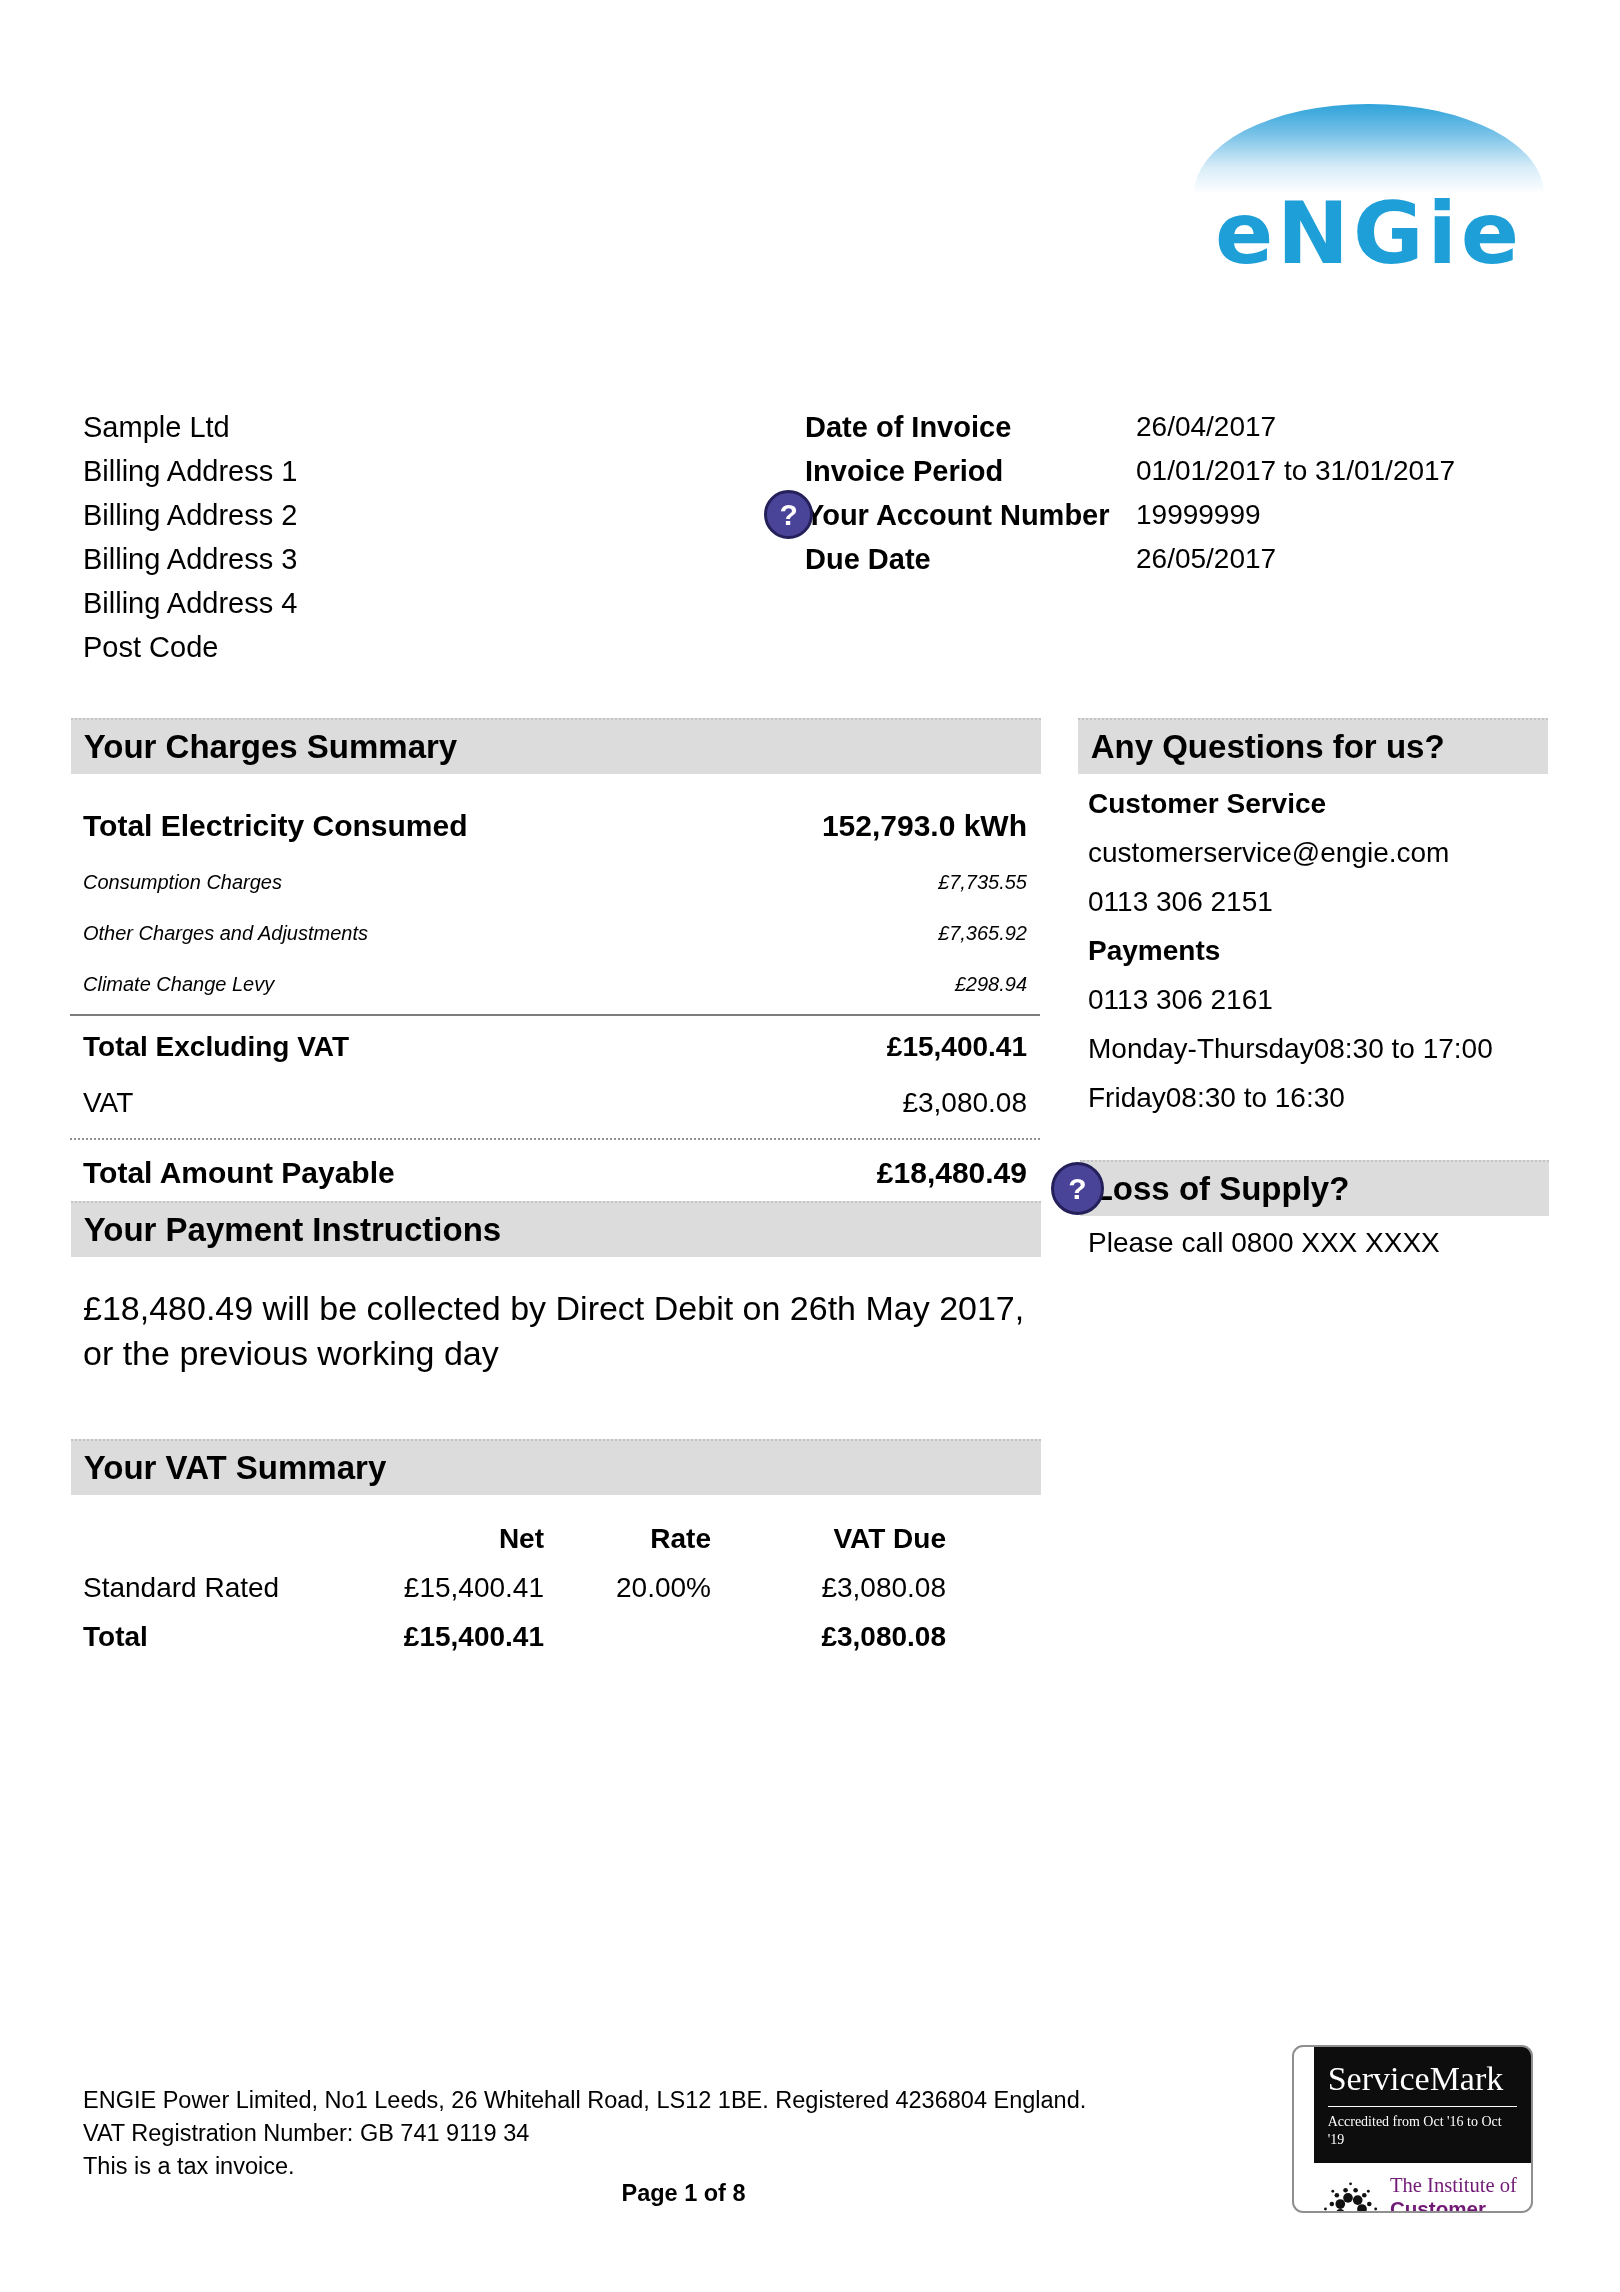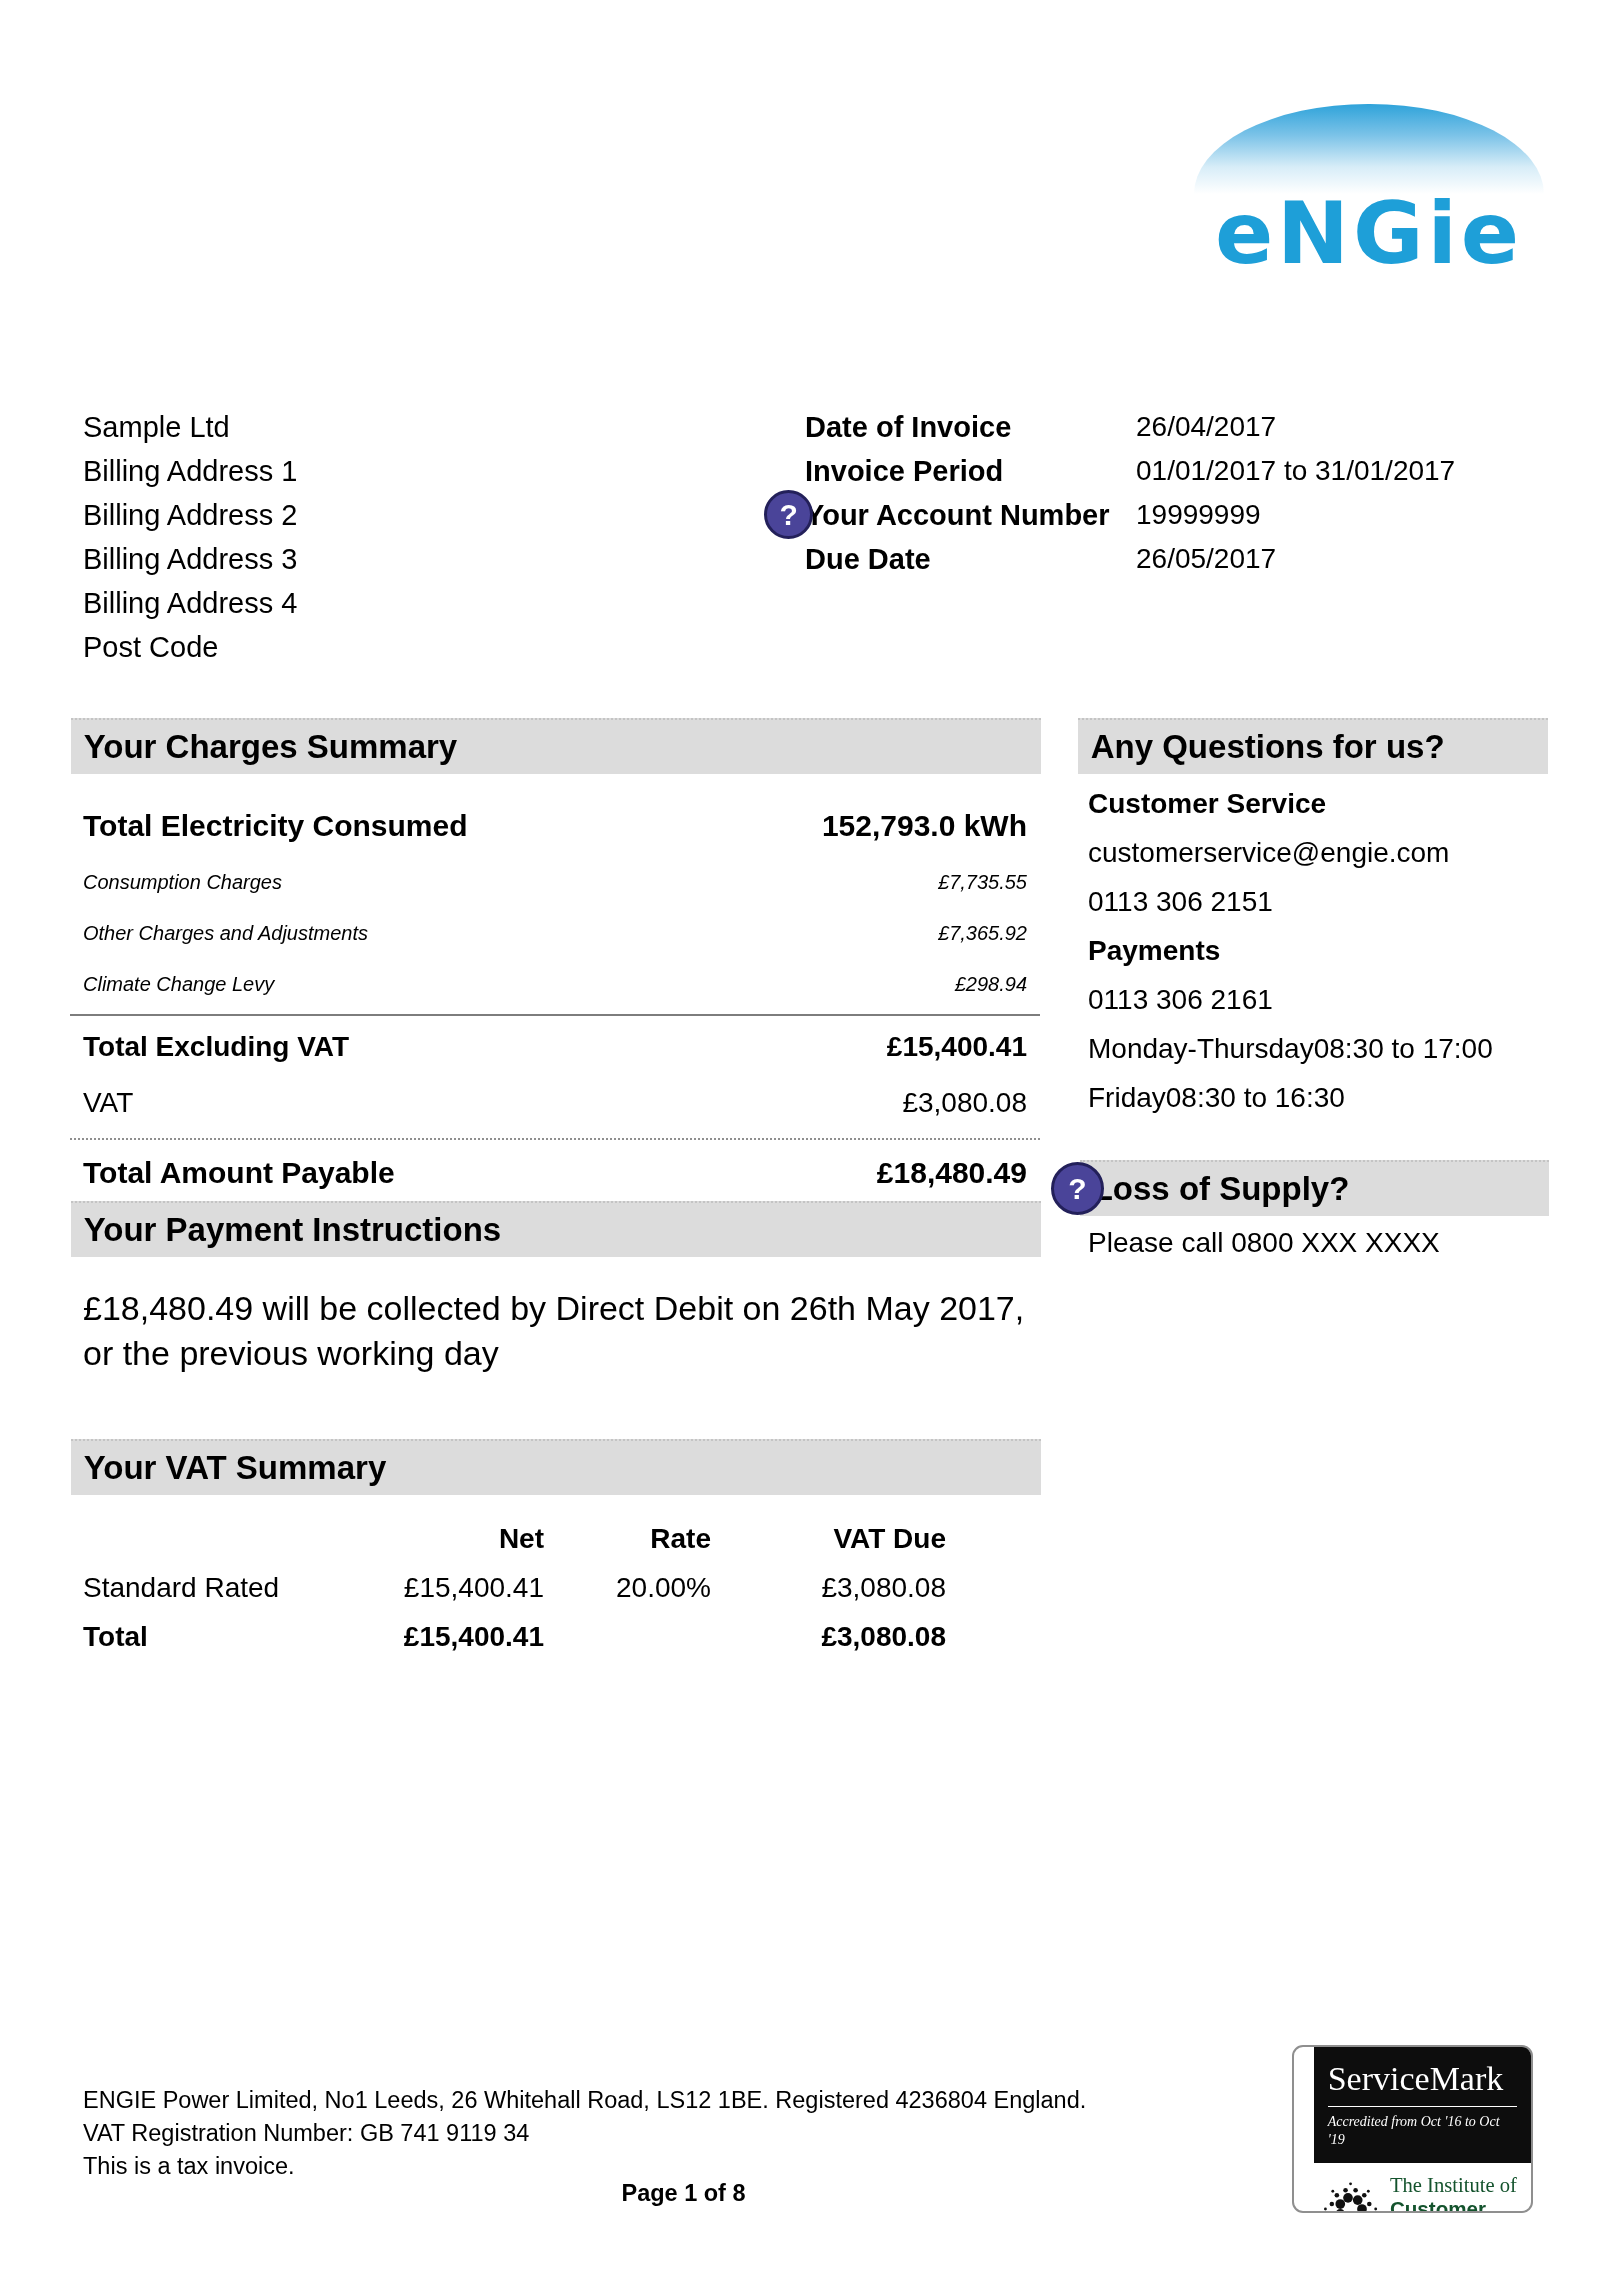--- a/index.html
+++ b/index.html
@@ -77,24 +77,24 @@
   .page-num { position:absolute; left:0; top:2164px; width:1367px; text-align:center; font-size:23.5px; font-weight:bold;margin-top:16px; }
   
   .badge {
     position:absolute; left:1292px; top:2045px; width:241px; height:168px;
     border:2px solid #8f8f8f; border-radius:11px; overflow:hidden; background:#fff;padding-left:20px;
   }
   .badge-top { background:#0d0d0d; height:116px; color:#fff; padding:11.8px 13.7px 0 13.7px; }
   .badge-title { font-family:"Liberation Serif", serif; font-size:34px; line-height:39px; }
   .badge-accredited {
     margin-top:7.8px; border-top:1px solid #fff; padding-top:6.9px;
-    font-family:"Liberation Serif", serif; font-style:italic; font-size:14px; line-height:17.6px;
+    font-family:"Liberation Serif", serif; font-size:14px; line-height:17.6px;
   }
   .badge-bottom { height:92px; display:flex; align-items:center; padding:3.9px 5.9px 3.9px 7.8px; }
-  .ics-text { margin-left:11px; color:#14532d; }
+  .ics-text { margin-left:11px; color:#701a75; }
   .ics-line1 { font-family:"Liberation Serif", serif; font-size:20.6px; line-height:23.5px; }
   .ics-line2 { font-weight:bold; font-size:20.6px; line-height:23.5px; }
 </style>
 </head>
 <body>
 
 <div class="page">
 
   <div class="logo">
     <div class="logo-dome"></div>

